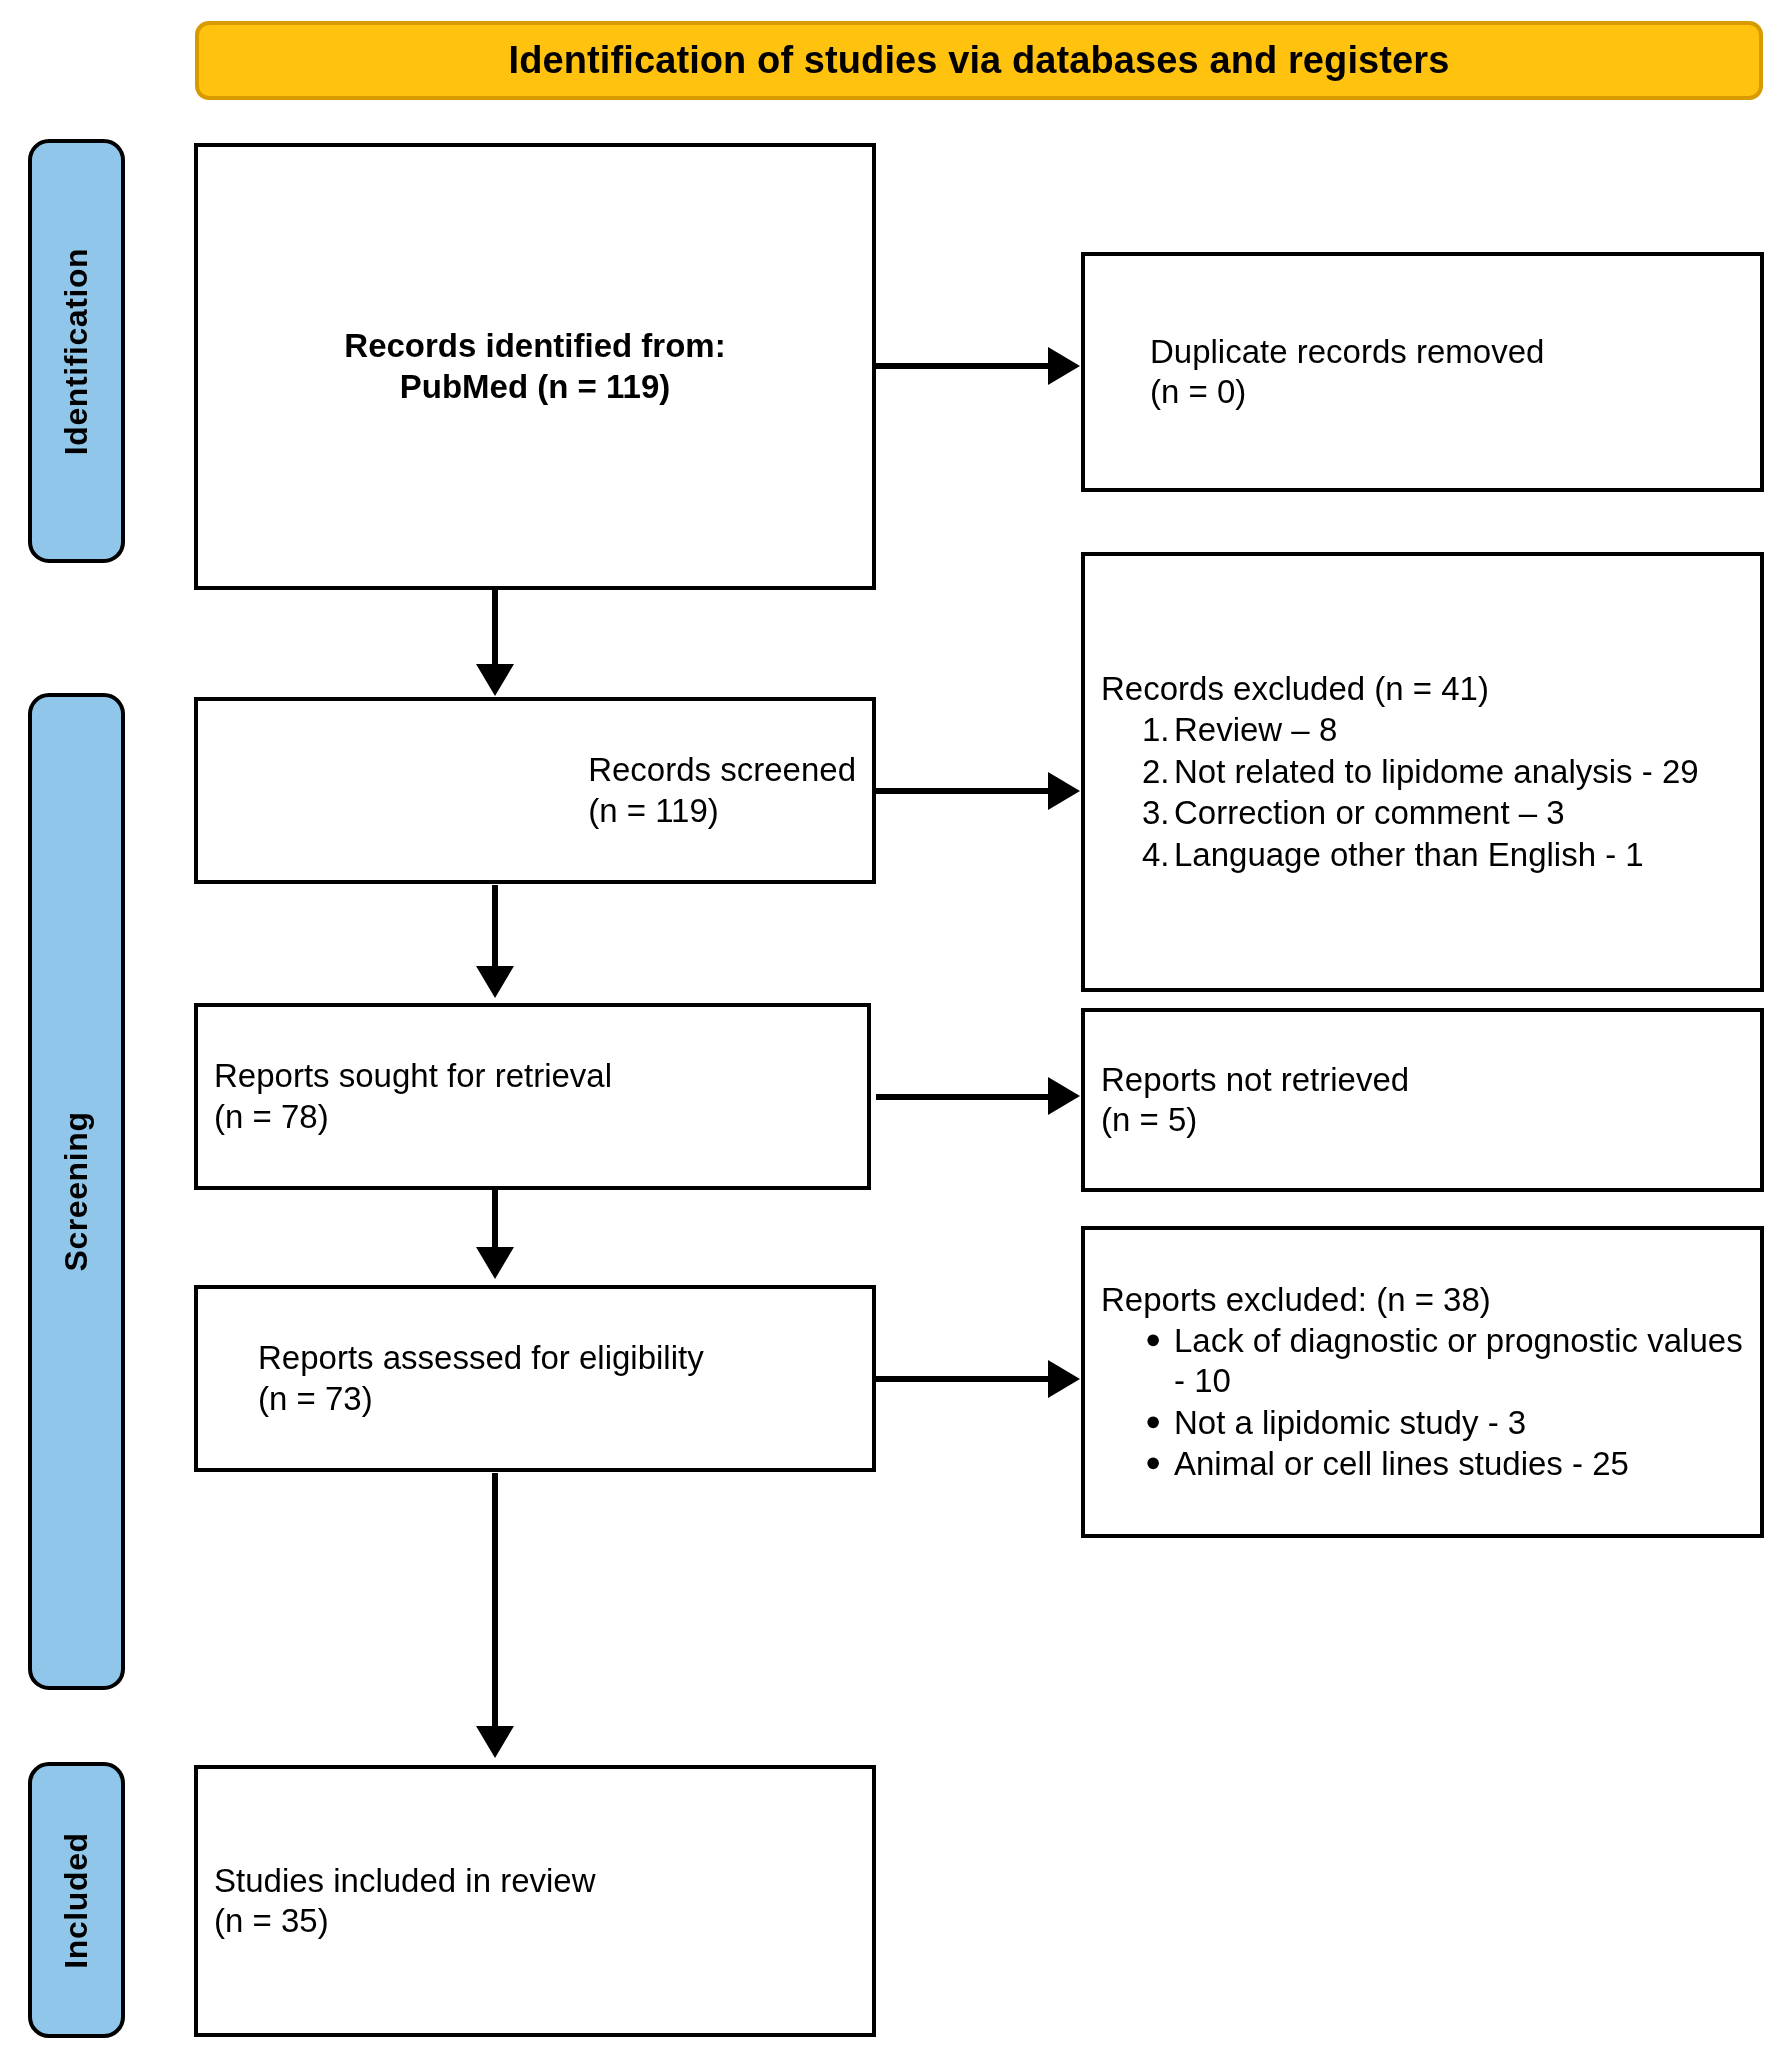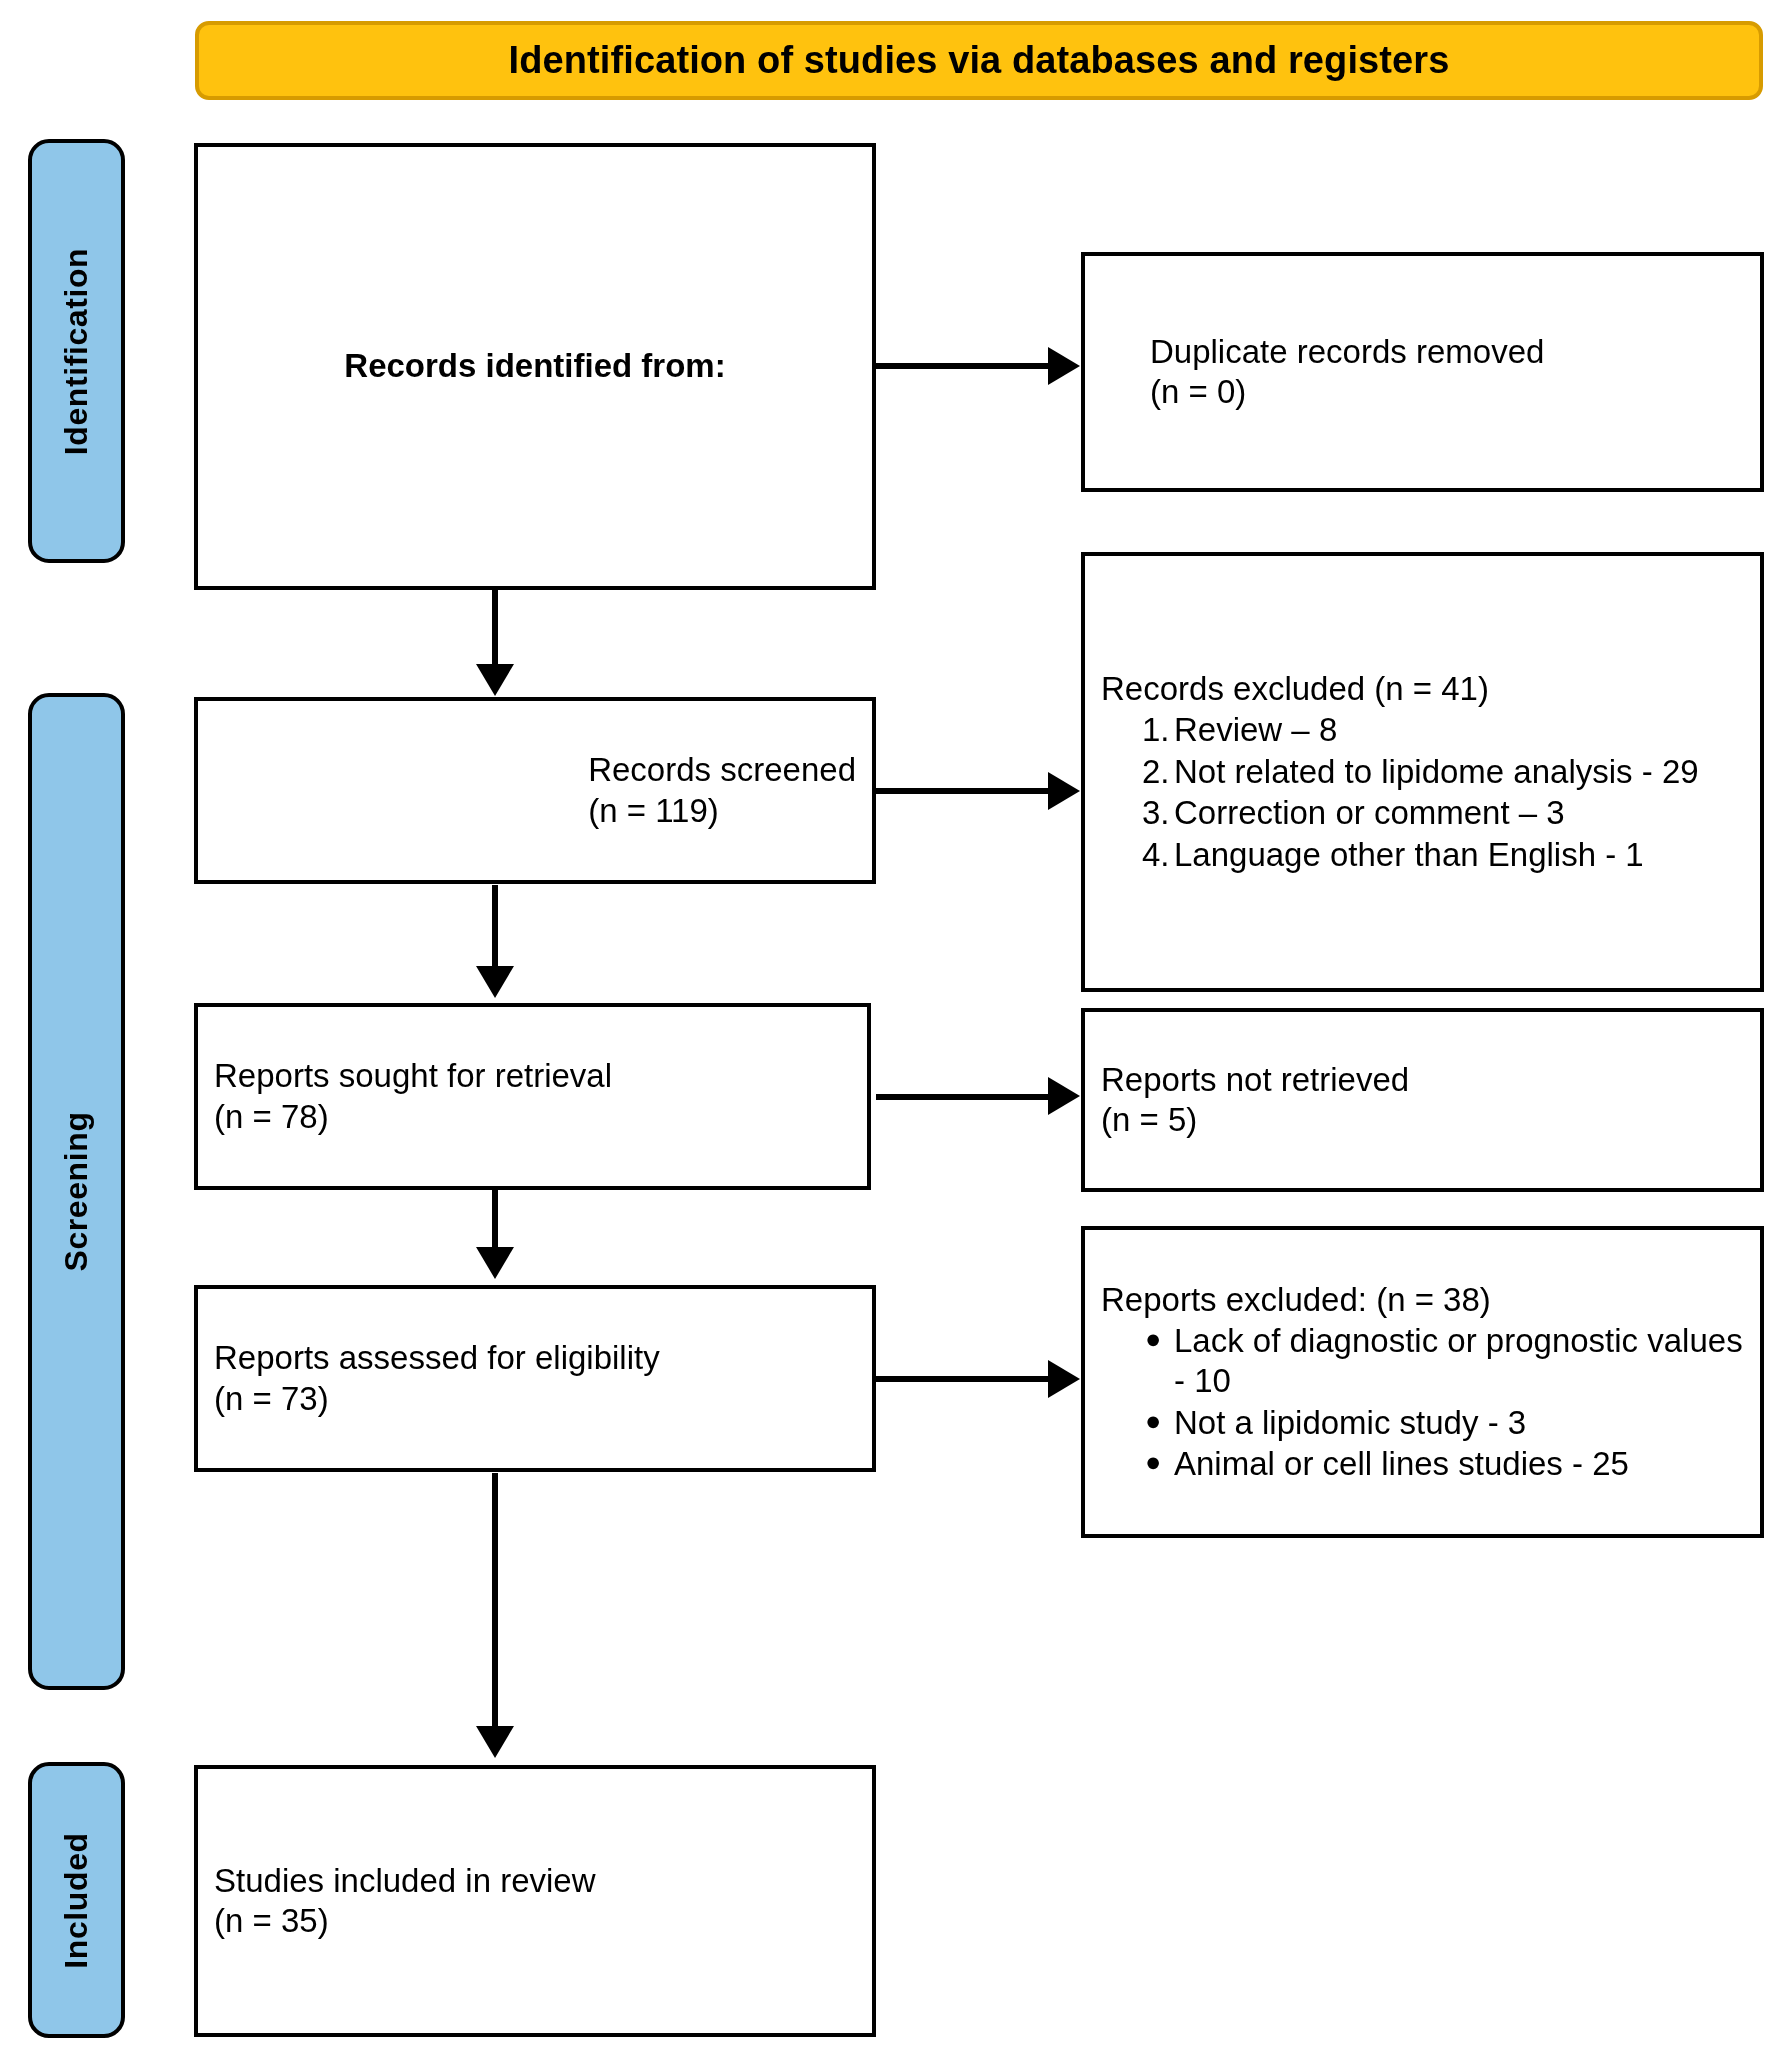--- a/index.html
+++ b/index.html
@@ -69,21 +69,21 @@
     line-height: 1.22;
     color: #000;
     padding: 0 16px;
   }
   .pbox.centered .ptext { text-align: center; font-weight: bold; }
 
   
   #box-identified { left: 194px; top: 143px;  width: 682px; height: 447px; }
   #box-screened   { left: 194px; top: 697px; width: 682px; height: 187px; align-items: flex-end; }
   #box-sought     { left: 194px; top: 1003px; width: 677px; height: 187px; }
-  #box-assessed   { left: 194px; top: 1285px; width: 682px; height: 187px; }
+  #box-assessed   { left: 194px; top: 1285px; width: 682px; height: 187px; padding-left: 44px; }
   #box-included   { left: 194px; top: 1765px; width: 682px; height: 272px; }
 
   
   #box-removed    { left: 1081px; top: 252px;  width: 683px; height: 240px; }
   #box-rec-excl   { left: 1081px; top: 552px;  width: 683px; height: 440px; }
   #box-not-retr   { left: 1081px; top: 1008px; width: 683px; height: 184px; }
   #box-rep-excl   { left: 1081px; top: 1226px; width: 683px; height: 312px; }
 
   
   .indent-1 { padding-left: 49px; display: block; }
@@ -147,20 +147,21 @@
 <div id="stage-screening" class="stage-bar">
   <span class="stage-label">Screening</span>
 </div>
 <div id="stage-included" class="stage-bar">
   <span class="stage-label">Included</span>
 </div>
 
 <div id="box-identified" class="pbox centered">
   <div class="ptext">
     <div>Records identified from:</div>
+    <div>PubMed (n = 119)</div>
   </div>
 </div>
 
 <div id="box-screened" class="pbox">
   <div class="ptext">
     <div>Records screened</div>
     <div>(n = 119)</div>
   </div>
 </div>
 

